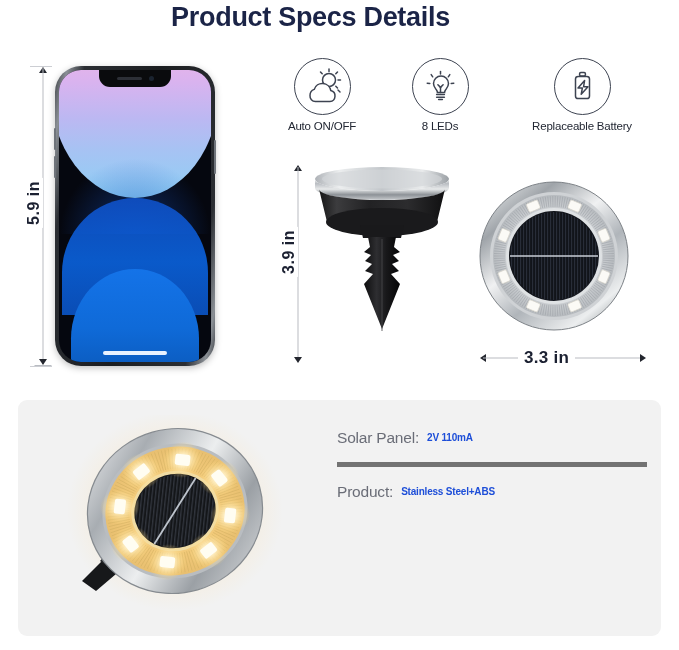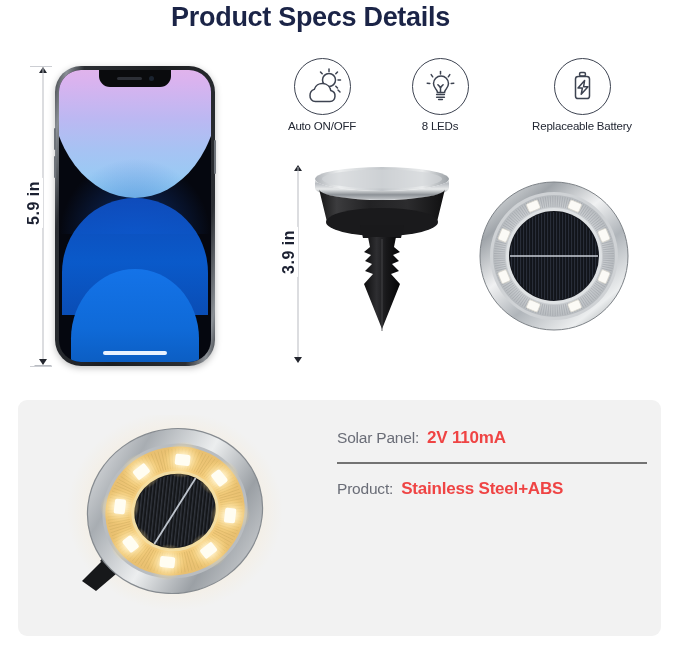--- a/index.html
+++ b/index.html
@@ -158,26 +158,26 @@
   }
   .lit-light{position:absolute;left:62px;top:415px;width:222px;height:200px;}
 
   .spec-table{
     position:absolute;left:337px;top:413px;width:310px;
   }
   .spec-row{
     position:relative;
     height:49px;
     display:flex;align-items:center;
-    border-bottom:2px solid #737373;
+    border-bottom:5px solid #737373;
     white-space:nowrap;
   }
   .spec-row:last-child{border-bottom:none;}
   .spec-label{font-size:15.5px;color:#6a6d77;letter-spacing:-0.2px;}
-  .spec-value{font-size:17px;font-weight:bold;color:#ef4444;margin-left:8px;letter-spacing:-0.2px;}
+  .spec-value{font-size:10px;font-weight:bold;color:#1d4ed8;margin-left:8px;letter-spacing:-0.2px;}
 </style>
 </head>
 <body>
 
 <div class="page">
 
   <div class="title">Product Specs Details</div>
 
   <div class="features">
 
@@ -512,20 +512,26 @@
           <rect x="90.66490534771485" y="121.38949475560949" width="12" height="9" rx="1.6" fill="#fbfaf6" stroke="#d8d6cd" stroke-width="0.7" transform="rotate(157.5 96.66490534771485 125.88949475560949)"></rect>
           <rect x="49.33509465228515" y="121.38949475560949" width="12" height="9" rx="1.6" fill="#fbfaf6" stroke="#d8d6cd" stroke-width="0.7" transform="rotate(202.5 55.33509465228515 125.88949475560949)"></rect>
           <rect x="20.110505244390517" y="92.16490534771485" width="12" height="9" rx="1.6" fill="#fbfaf6" stroke="#d8d6cd" stroke-width="0.7" transform="rotate(247.5 26.110505244390517 96.66490534771485)"></rect>
           <rect x="20.11050524439051" y="50.83509465228516" width="12" height="9" rx="1.6" fill="#fbfaf6" stroke="#d8d6cd" stroke-width="0.7" transform="rotate(292.5 26.11050524439051 55.33509465228516)"></rect>
           <rect x="49.33509465228512" y="21.61050524439053" width="12" height="9" rx="1.6" fill="#fbfaf6" stroke="#d8d6cd" stroke-width="0.7" transform="rotate(337.5 55.33509465228512 26.11050524439053)"></rect>
         </g>
       <circle cx="76" cy="76" r="74" fill="none" stroke="#7d8287" stroke-width="1"></circle>
     </svg>
   </div>
 
+  <div class="dimh" style="left:480px;top:345px;width:166px;height:26px;">
+    <div class="arrow-left" style="left:0;"></div>
+    <div class="hline" style="left:3px;width:160px;"></div>
+    <div class="arrow-right" style="left:160px;"></div>
+    <div class="dim-text-h" style="left:38px;">3.3 in</div>
+  </div>
 
   <div class="panel"></div>
 
   <div class="lit-light">
     <svg width="222" height="200" viewBox="0 0 222 200">
       <defs>
         <radialGradient id="glowAura" cx="0.5" cy="0.5" r="0.5">
           <stop offset="0%" stop-color="#ffd98a" stop-opacity="0.55"></stop>
           <stop offset="60%" stop-color="#ffd07a" stop-opacity="0.18"></stop>
           <stop offset="100%" stop-color="#ffcf77" stop-opacity="0"></stop>

